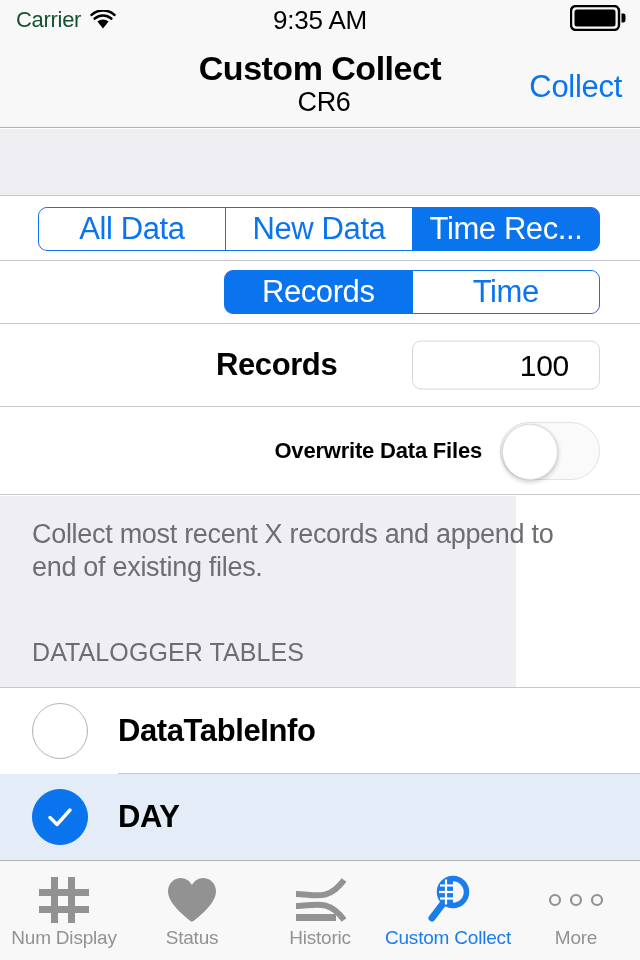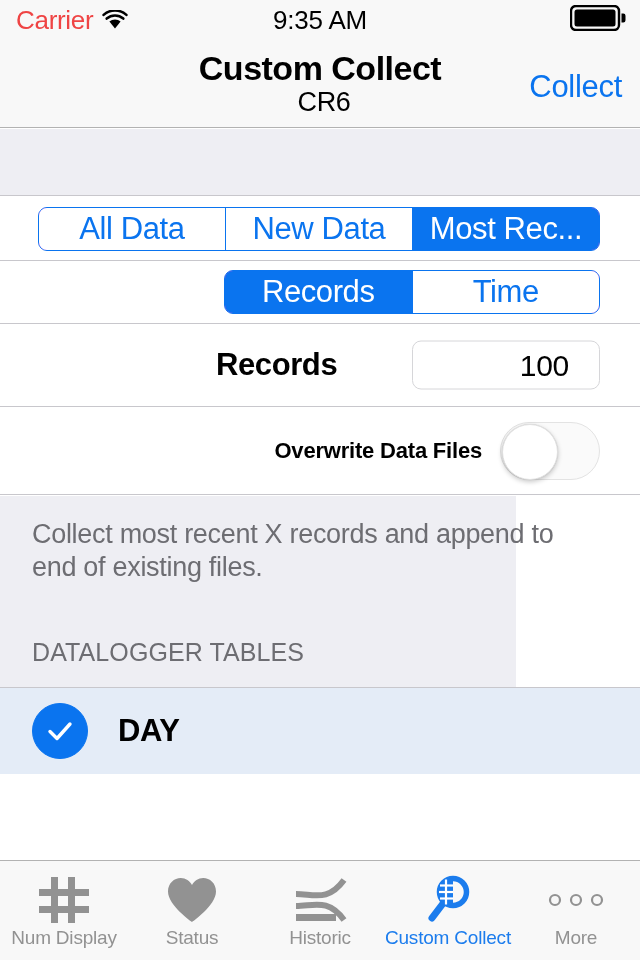--- a/index.html
+++ b/index.html
@@ -20,21 +20,21 @@
     position: absolute; top: 0; left: 0;
     width: 640px; height: 40px;
     background: #f8f8f8;
     display: flex; align-items: center;
   }
   #status-left {
     position: absolute; left: 16px; top: 0;
     height: 40px; display: flex; align-items: center; gap: 9px;
   }
   .status-text {
-    font-size: 26px; color: #ef4444; letter-spacing: -0.3px;
+    font-size: 22px; color: #14532d; letter-spacing: -0.3px;
   }
   #wifi-icon { width: 26px; height: 20px; position: relative; display: block; }
   #status-time {
     position: absolute; left: 0; width: 640px; top: 0; height: 40px;
     display: flex; align-items: center; justify-content: center;
     font-size: 26px; color: #000; font-weight: 400; letter-spacing: -0.2px;
   }
   #status-right {
     position: absolute; right: 14px; top: 0; height: 40px;
     display: flex; align-items: center;
@@ -292,21 +292,21 @@
   </div>
 
   <div id="gap-section"></div>
 
   <div id="settings-group">
 
     <div class="settings-row" id="row-mode">
       <div class="segmented" id="seg-mode">
         <div class="seg">All Data</div>
         <div class="seg">New Data</div>
-        <div class="seg active">Most Rec...</div>
+        <div class="seg active">Time Rec...</div>
       </div>
     </div>
 
     <div class="settings-row" id="row-unit">
       <div class="segmented" id="seg-unit">
         <div class="seg active">Records</div>
         <div class="seg">Time</div>
       </div>
     </div>
 
@@ -322,20 +322,27 @@
       </div>
     </div>
   </div>
 
   <div id="description-section">
     <div id="description-text">Collect most recent X records and append to end of existing files.</div>
     <div id="section-header">DATALOGGER TABLES</div>
   </div>
 
   <div id="table-list">
+    <div class="table-row">
+      <span class="radio">
+        
+      </span>
+      <span class="table-label">DataTableInfo</span>
+      <span class="row-sep"></span>
+    </div>
     <div class="table-row selected">
       <span class="radio checked">
         <svg class="check" width="34" height="34" viewBox="0 0 34 34">
           <path d="M7 17.5 L14 24.5 L27 10" stroke="#ffffff" stroke-width="3.4" fill="none" stroke-linecap="round" stroke-linejoin="round"></path>
         </svg>
       </span>
       <span class="table-label">DAY</span>
     </div>
   </div>
 

